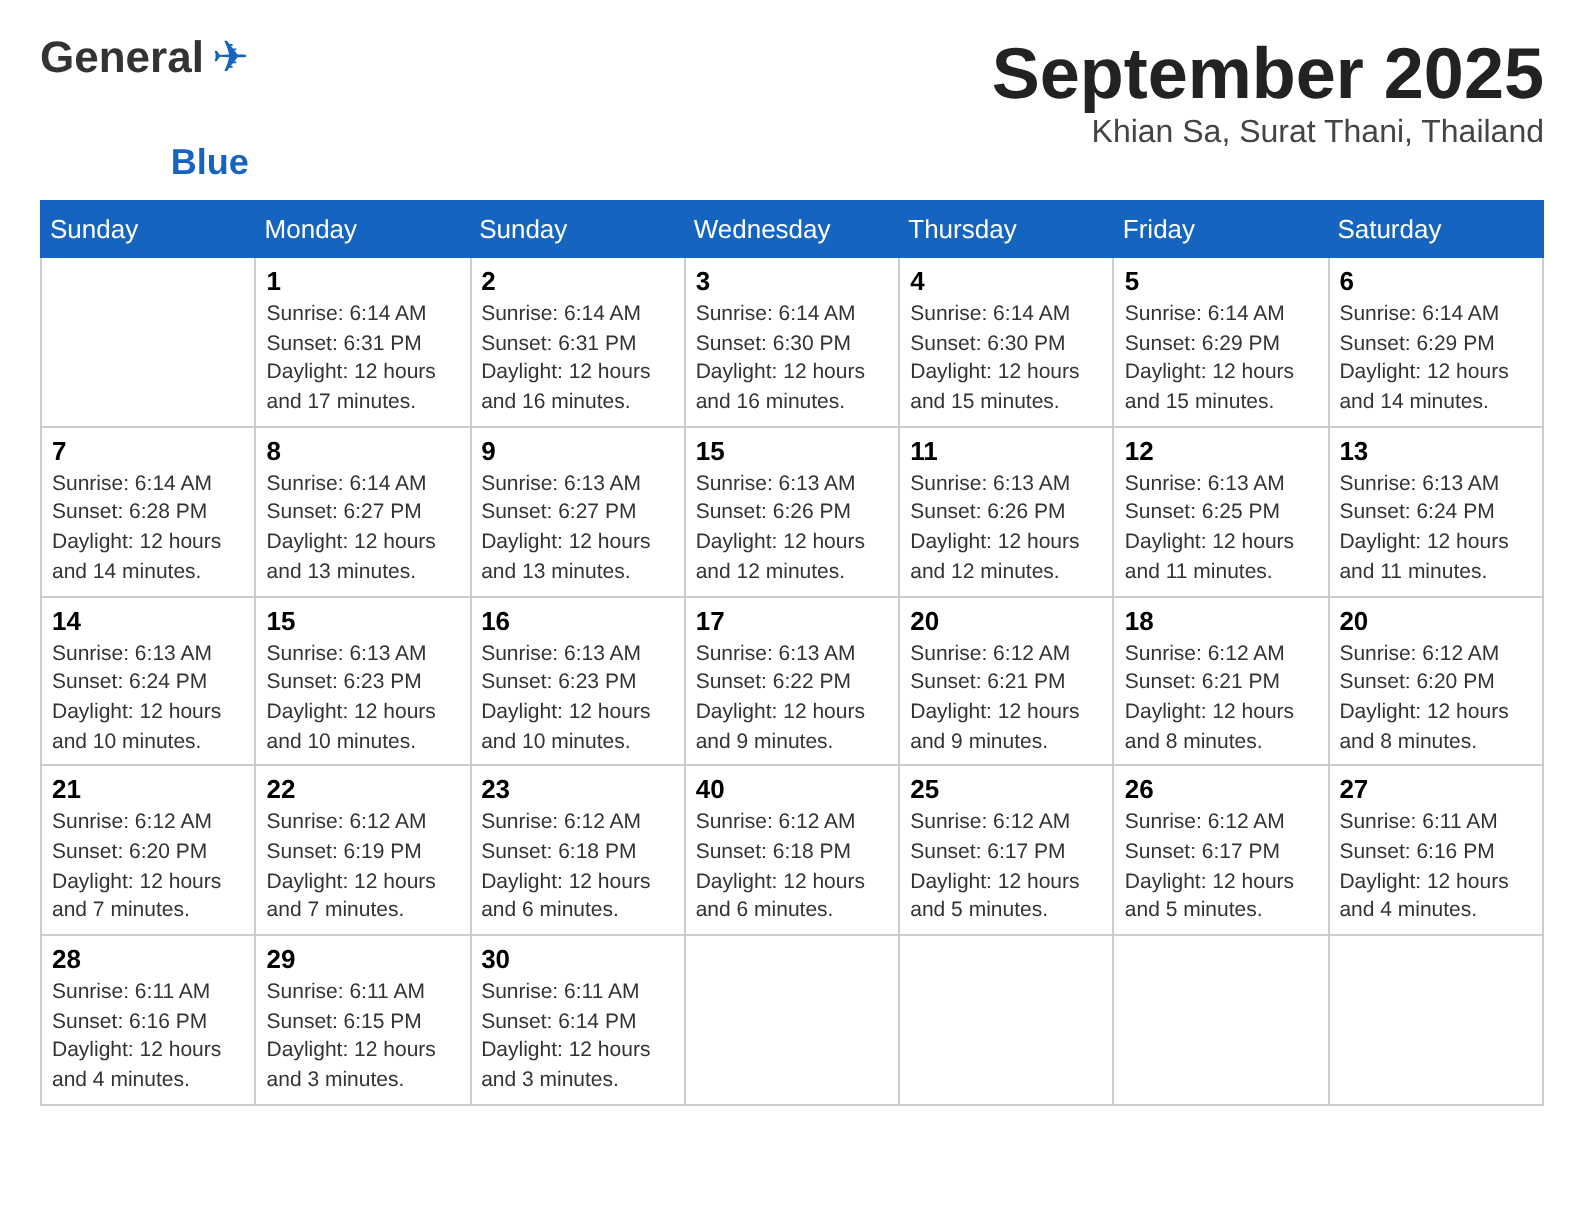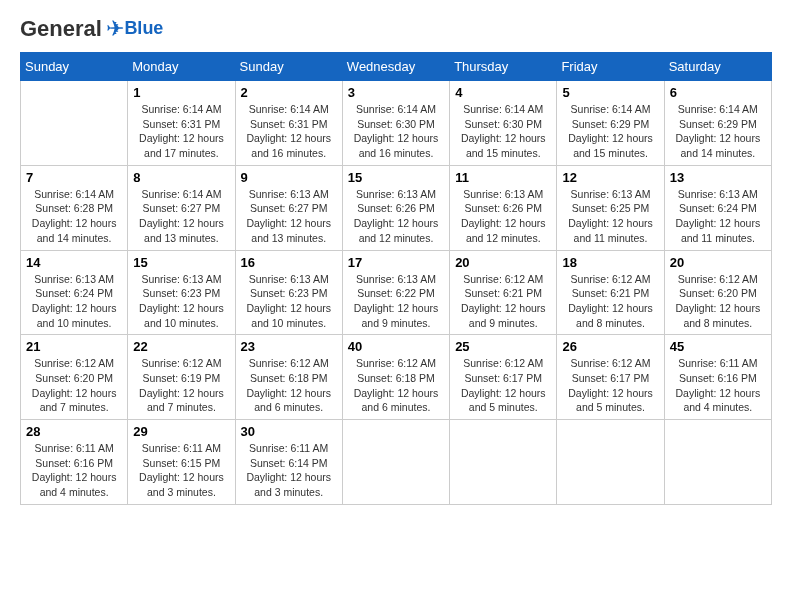--- a/index.html
+++ b/index.html
@@ -11,22 +11,23 @@
       padding: 16px 20px;
     }
     .header-area {
       display: flex;
       justify-content: space-between;
       align-items: flex-start;
       margin-bottom: 10px;
     }
     .logo {
       display: flex;
-      flex-direction: row;
-      align-items: center;
+      flex-direction: column;
+      align-items: flex-end;
+      gap: 32px;
     }
     .title-area {
       text-align: right;
     }
     .month-title {
       font-size: 36px;
       font-weight: bold;
       color: #222;
     }
     .subtitle {
@@ -57,39 +58,42 @@
     .day-num {
       font-weight: bold;
       font-size: 13px;
       margin-bottom: 2px;
       display: block;
     }
     .day-info {
       color: #333;
       font-size: 10.5px;
       line-height: 1.4;
-      text-align: center;
     }
     .empty-cell {
       background: #fff;
     }
   </style>
 </head>
 <body>
 
 <div class="header-area">
   <div class="logo">
     <div style="display:flex; align-items:center; gap:2px;">
       <div style="font-size:22px; font-weight:bold; line-height:1;">
         <span style="color:#333;">General</span>
       </div>
       <div style="color:#1565c0; font-size:22px; margin-left:2px;">✈</div>
     </div>
     <div style="font-size:18px; font-weight:bold; color:#1565c0; line-height:1; margin-top:-2px;">Blue</div>
   </div>
+  <div class="title-area">
+    <div class="month-title">September 2025</div>
+    <div class="subtitle">Khian Sa, Surat Thani, Thailand</div>
+  </div>
 </div>
 
 <table class="calendar">
   <thead>
     <tr id="dow-header">
     <th>Sunday</th>
         <th>Monday</th>
         <th>Sunday</th>
         <th>Wednesday</th>
         <th>Thursday</th>
@@ -282,21 +286,21 @@
 and 5 minutes.</div>
         </td>
         <td>
           <span class="day-num">26</span>
           <div class="day-info" style="white-space: pre-line;">Sunrise: 6:12 AM
 Sunset: 6:17 PM
 Daylight: 12 hours
 and 5 minutes.</div>
         </td>
         <td>
-          <span class="day-num">45</span>
+          <span class="day-num">27</span>
           <div class="day-info" style="white-space: pre-line;">Sunrise: 6:11 AM
 Sunset: 6:16 PM
 Daylight: 12 hours
 and 4 minutes.</div>
         </td>
       </tr>
       <tr>
         <td>
           <span class="day-num">28</span>
           <div class="day-info" style="white-space: pre-line;">Sunrise: 6:11 AM

